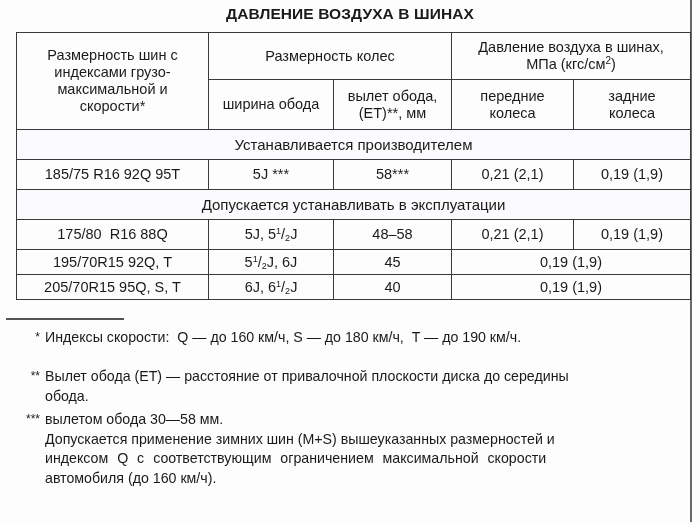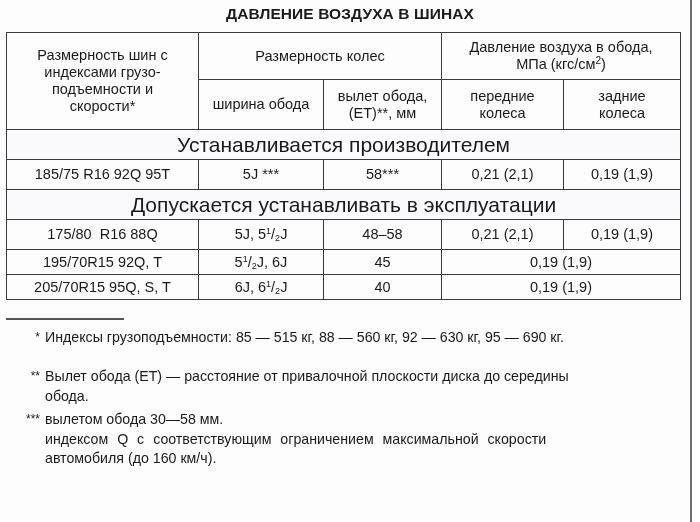--- a/index.html
+++ b/index.html
@@ -7,30 +7,30 @@
     width:700px; height:522px; background:#fdfdfd; position:relative; overflow:hidden;
     font-family:"Liberation Sans", sans-serif; color:#1a1a1a;
   }
   .page-border { position:absolute; left:690px; top:0; width:2px; height:522px; background:#6a6a6a; }
   .title {
     position:absolute; left:0; top:5px; width:700px; text-align:center;
     font-weight:bold; font-size:15.5px; letter-spacing:0.1px;
     box-sizing:border-box;
   }
   table.tires {
-    position:absolute; left:6px; top:32px; border-collapse:collapse;
+    position:absolute; left:16px; top:32px; border-collapse:collapse;
     font-size:14.5px; table-layout:fixed;
   }
   table.tires td {
     border:1px solid #3a3a3a; text-align:center; vertical-align:middle;
     padding:0; line-height:17px;
   }
   .hdr-main { height:47px; }
   .hdr-sub { height:50px;margin-top:19px; }
-  .section-row td { height:29px; font-size:21px; background:#fbfbfd; }
+  .section-row td { height:29px; font-size:15px; background:#fbfbfd; }
   .data-row td { height:29px; }
   .data-row.small td { height:24px; }
   sup.s { font-size:9px; vertical-align:5px; line-height:0; }
   sub.s { font-size:9px; vertical-align:-2px; line-height:0; }
   sup.u { font-size:10px; vertical-align:5px; line-height:0; }
   .rule { position:absolute; left:6px; top:318px; width:118px; height:2px; background:#555; }
   .fn {
     position:absolute; left:8px; font-size:14.2px; line-height:19.5px; width:672px;
   }
   .fn .mark { position:absolute; left:0; top:0; width:32px; text-align:right; font-size:12px; }
@@ -49,26 +49,26 @@
       <col style="width:125px">
       <col style="width:118px">
       <col style="width:122px">
       <col style="width:117px">
   </colgroup>
   <tbody>
       <tr class="hdr-main">
     <td rowspan="2">
       <span>Размерность шин с</span><br>
       <span>индексами грузо-</span><br>
-      <span>подъемности и</span><br>
+      <span>максимальной и</span><br>
       <span>скорости*</span>
     </td>
     <td colspan="2">Размерность колес</td>
     <td colspan="2">
-      <span>Давление воздуха в обода,</span><br>
+      <span>Давление воздуха в шинах,</span><br>
       <span>МПа (кгс/см</span><sup class="u">2</sup><span>)</span>
     </td>
   </tr>
   <tr class="hdr-sub">
     <td>ширина обода</td>
     <td>
       <span>вылет обода,</span><br>
       <span>(ЕТ)**, мм</span>
     </td>
     <td>
@@ -120,27 +120,28 @@
     <td>40</td>
     <td colspan="2">0,19 (1,9)</td>
   </tr>
 </tbody>
   </table>
 
 <div class="rule"></div>
 
 <div class="fn" style="top:328px">
   <span class="mark">*</span>
-  <span class="txt">Индексы грузоподъемности: 85 — 515 кг, 88 — 560 кг, 92 — 630 кг, 95 — 690 кг.</span>
+  <span class="txt" style="white-space:pre">Индексы скорости:  Q — до 160 км/ч, S — до 180 км/ч,  T — до 190 км/ч.</span>
 </div>
 
 <div class="fn" style="top:367px">
   <span class="mark">**</span>
   <span class="txt">Вылет обода (ЕТ) — расстояние от привалочной плоскости диска до середины</span>
   <span class="txt">обода.</span>
 </div>
 
 <div class="fn" style="top:410px">
   <span class="mark">***</span>
   <span class="txt">вылетом обода 30—58 мм.</span>
+  <span class="txt">Допускается применение зимних шин (M+S) вышеуказанных размерностей и</span>
   <span class="txt" style="word-spacing:5px">индексом Q с соответствующим ограничением максимальной скорости</span>
   <span class="txt">автомобиля (до 160 км/ч).</span>
 </div>
 
 </body></html>

